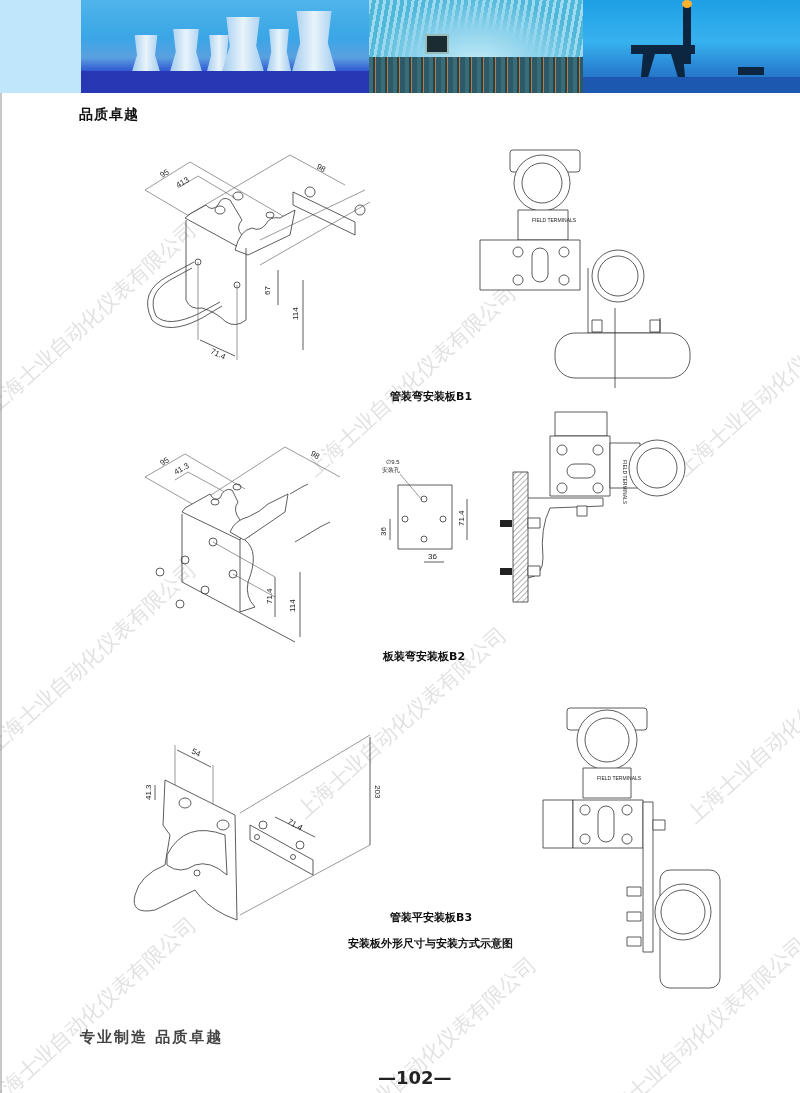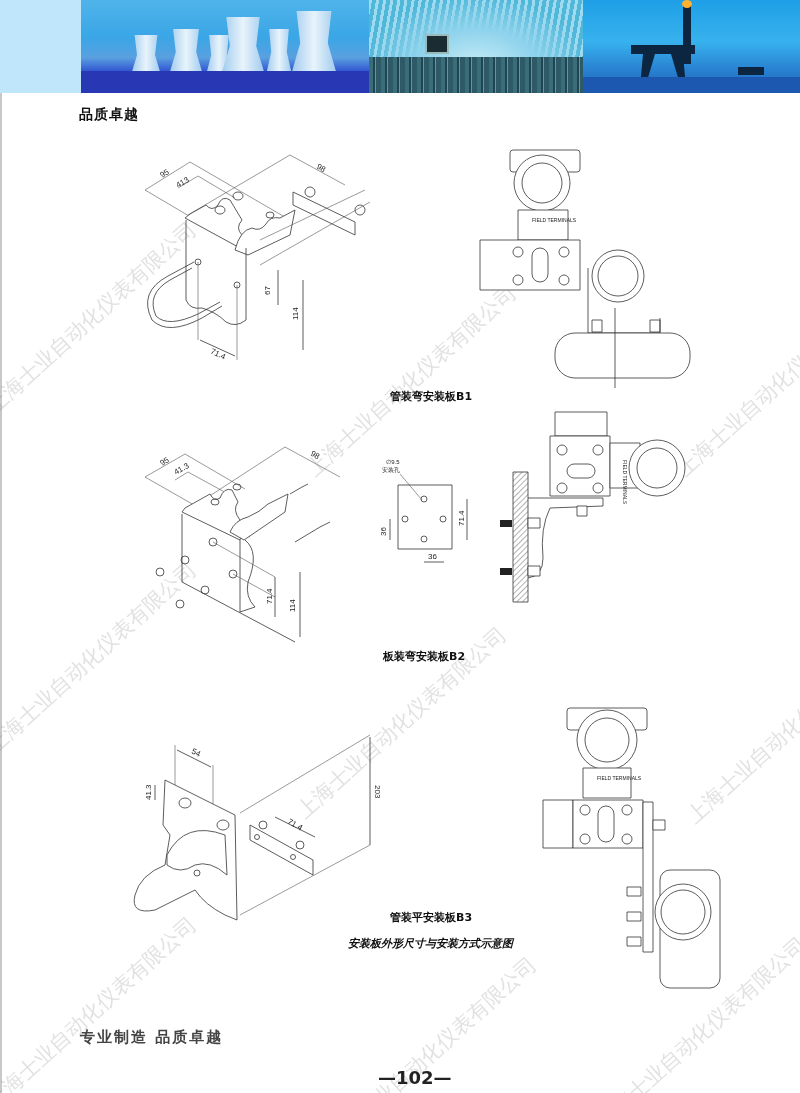--- a/index.html
+++ b/index.html
@@ -30,21 +30,21 @@
   .sea { position:absolute; left:0; right:0; bottom:0; height:16px; background:#1c58b0; }
 
   .page-border { position:absolute; left:0; top:93px; width:2px; height:1000px; background:#c8c8c8; }
 
   .section-title { position:absolute; left:79px; top:106px; font-size:14px; font-weight:bold; letter-spacing:1px; }
 
   .caption { position:absolute; font-size:11px; font-weight:bold; white-space:nowrap; }
   #cap-b1 { left:390px; top:389px;text-align:right; }
   #cap-b2 { left:383px; top:649px; }
   #cap-b3 { left:390px; top:910px;text-align:center; }
-  #cap-main { left:348px; top:936px;font-style:italic; }
+  #cap-main { left:348px; top:936px; }
 
   .footer-slogan { position:absolute; left:80px; top:1028px; font-size:15px; font-weight:bold; color:#444; letter-spacing:2px; white-space:nowrap; }
   .footer-page { position:absolute; left:378px; top:1067px; font-size:18px; font-weight:bold; color:#222; }
 
   .watermark { position:absolute; font-size:21px; color:rgba(120,120,120,0.22); white-space:nowrap;
                transform:rotate(-42deg); transform-origin:left center; pointer-events:none; }
 
   svg.drw { position:absolute; overflow:visible; }
   svg.drw * { vector-effect:non-scaling-stroke; }
   .ln { fill:none; stroke:#333; stroke-width:0.8; }

